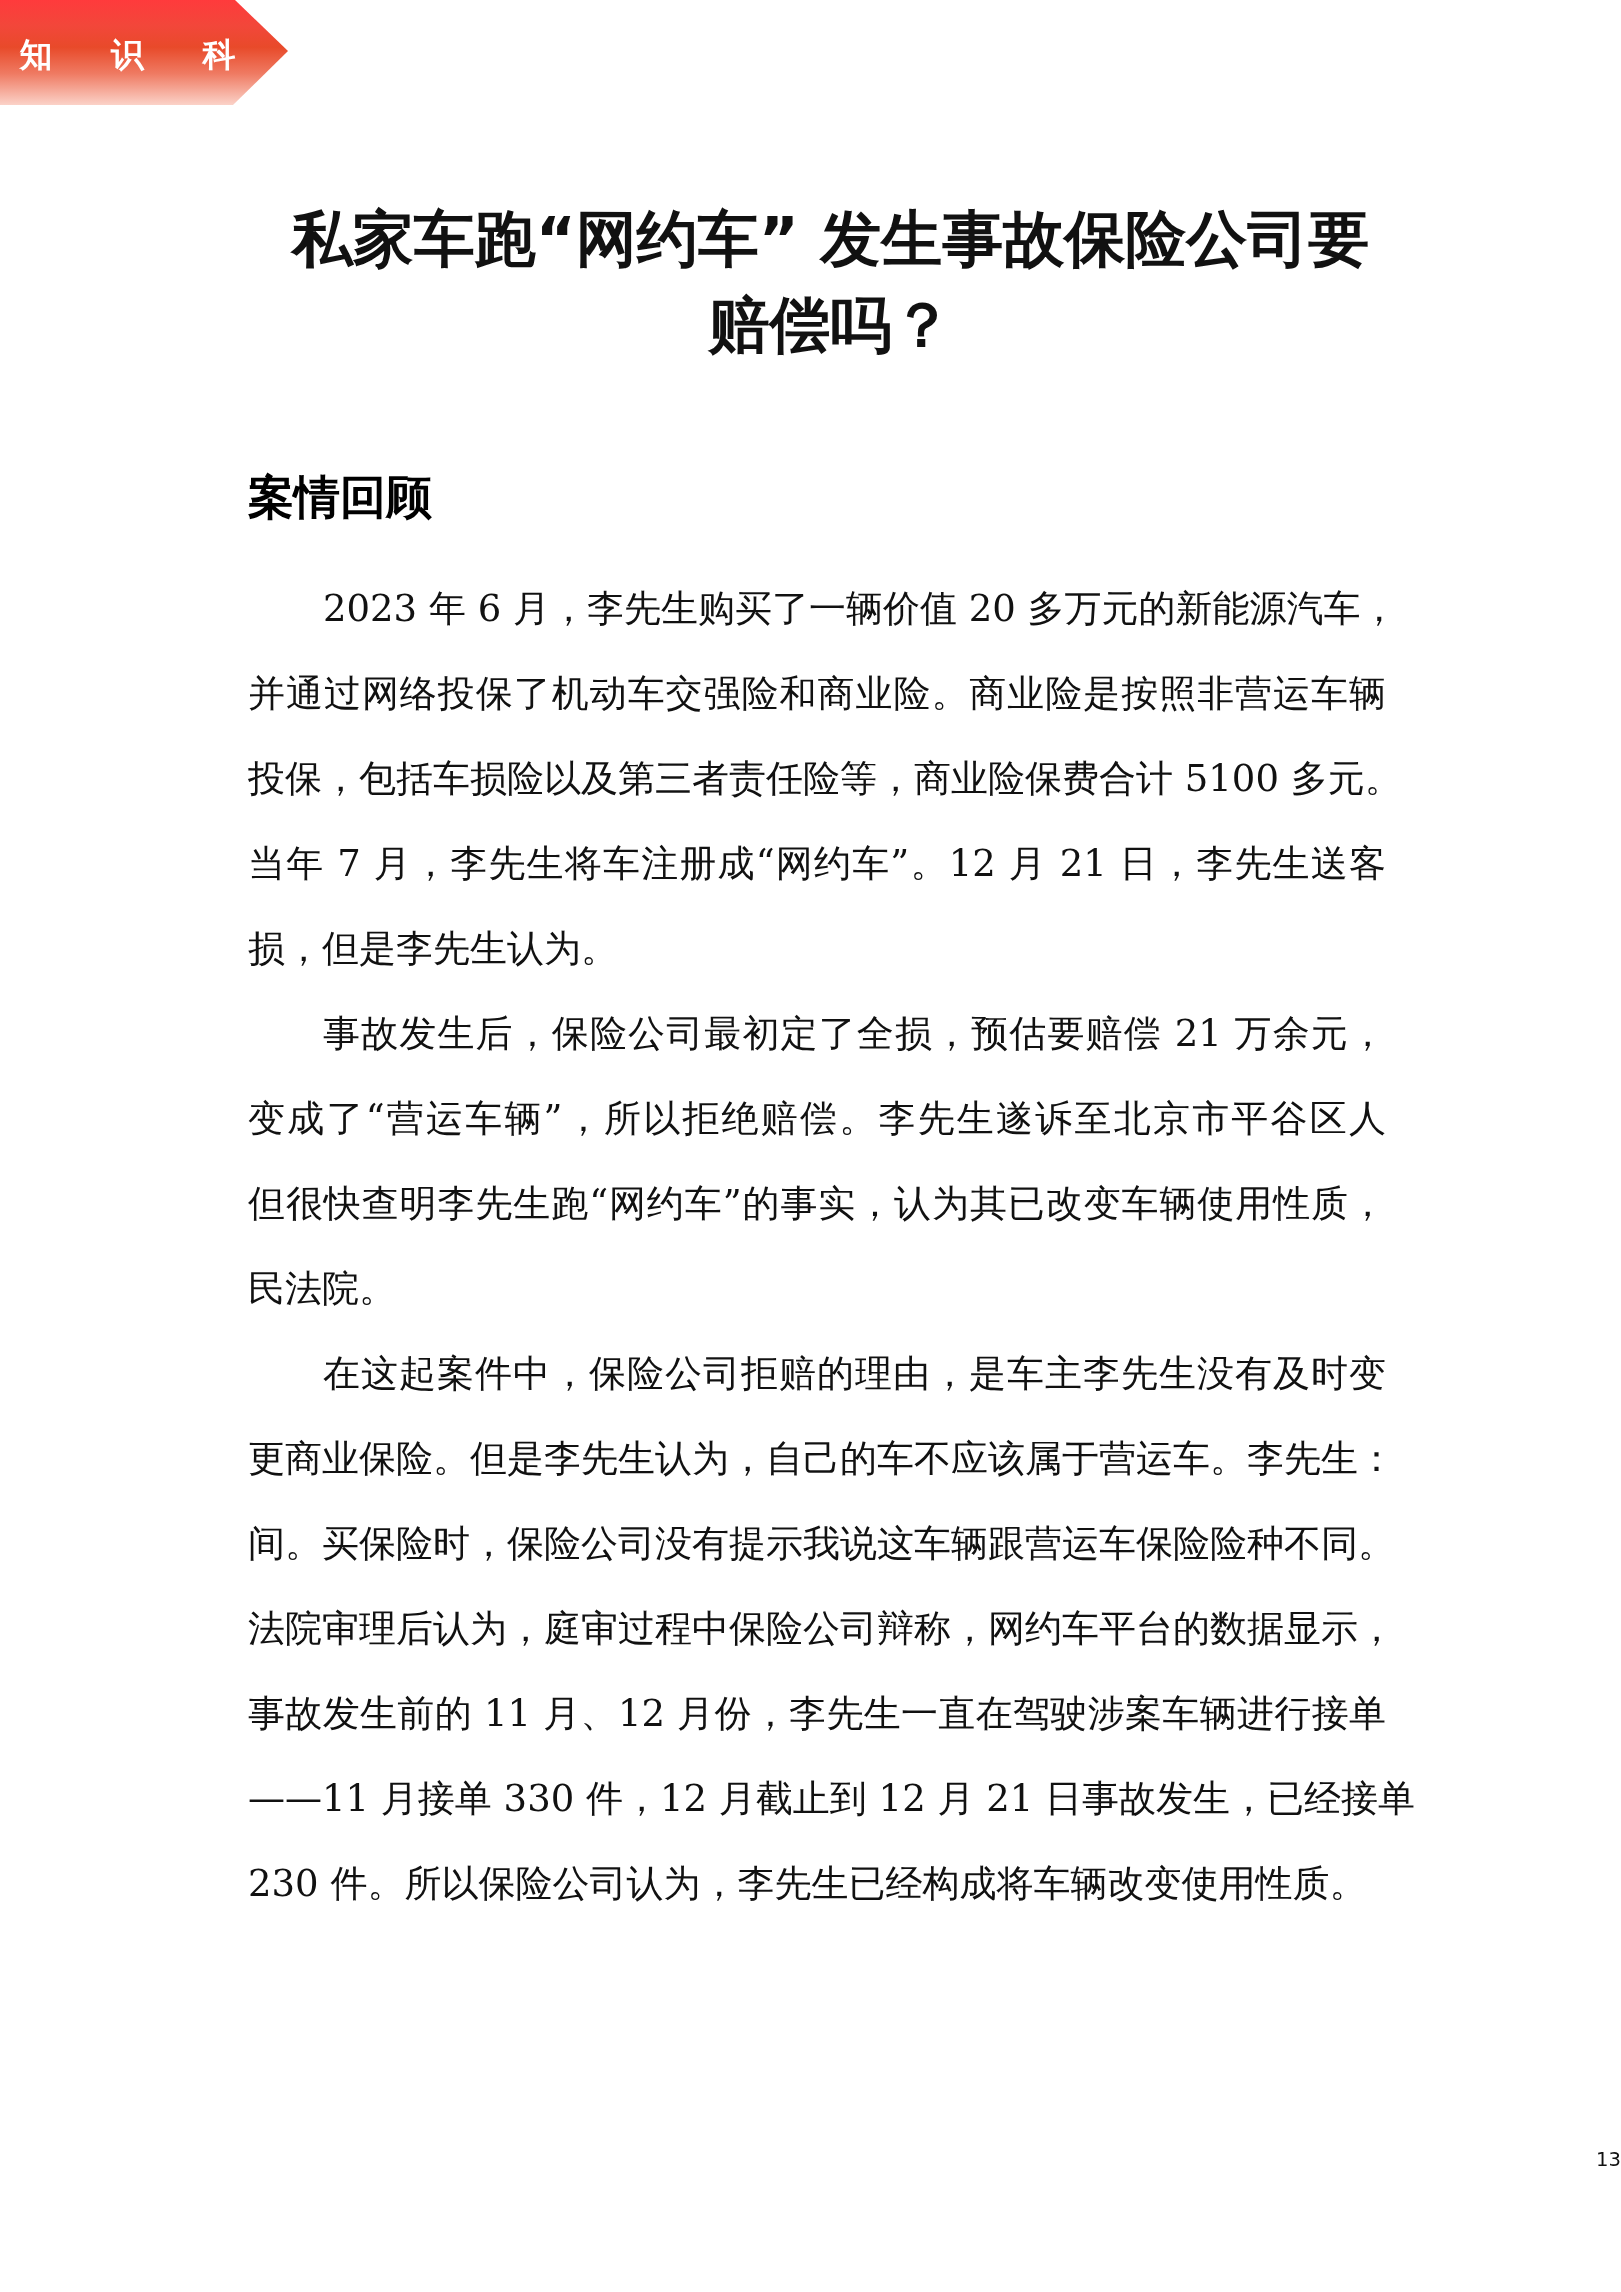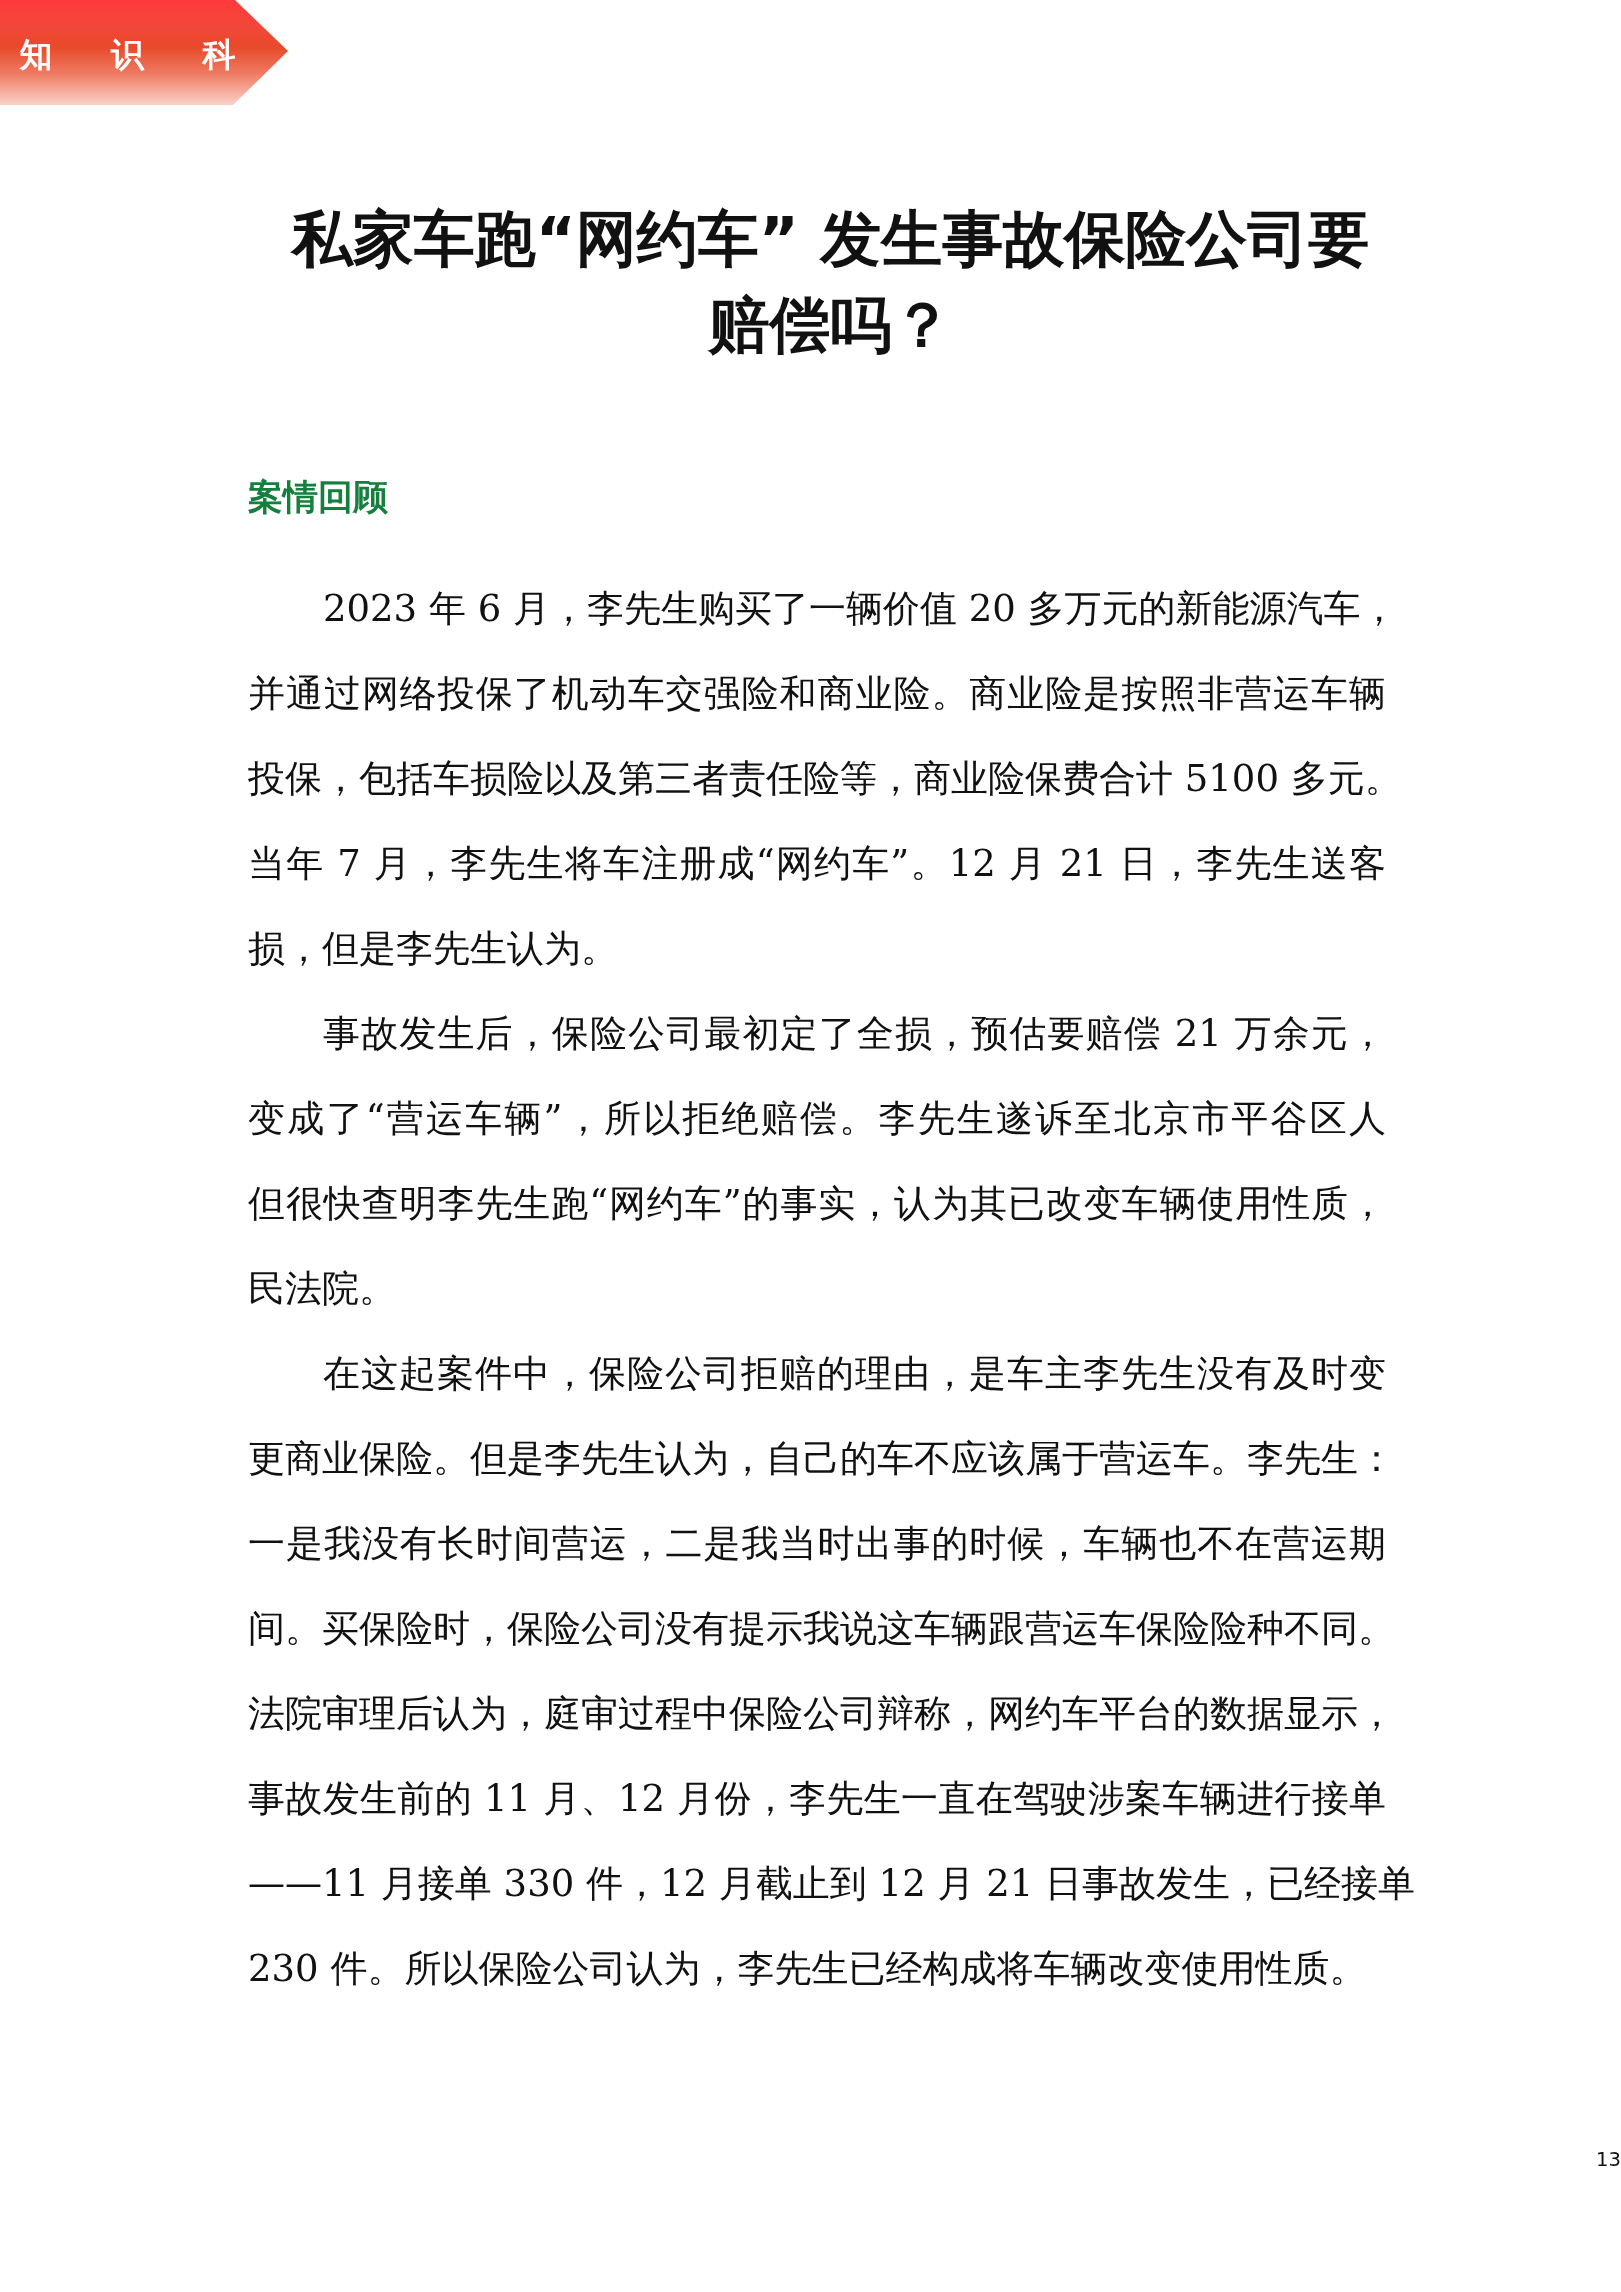--- a/index.html
+++ b/index.html
@@ -50,23 +50,23 @@
   .title-line {
     display: block;
     white-space: nowrap;
   }
   .section-heading {
     position: absolute;
     left: 248px;
     top: 474px;
     font-family: "DejaVu Sans", "Liberation Sans", sans-serif;
     font-weight: bold;
-    font-size: 35px;
+    font-size: 46px;
     line-height: 47px;
-    color: #15803d;
+    color: #000000;
   }
   .body-text {
     position: absolute;
     left: 248px;
     top: 585px;
     width: 1138px;
   }
   .line {
     display: block;
     height: 85px;
@@ -117,21 +117,20 @@
   </div>
   <div>
     <span class="line indent">事故发生后，保险公司最初定了全损，预估要赔偿 21 万余元，</span>
     <span class="line">变成了“营运车辆”，所以拒绝赔偿。李先生遂诉至北京市平谷区人</span>
     <span class="line">但很快查明李先生跑“网约车”的事实，认为其已改变车辆使用性质，</span>
     <span class="line last">民法院。</span>
   </div>
   <div>
     <span class="line indent">在这起案件中，保险公司拒赔的理由，是车主李先生没有及时变</span>
     <span class="line">更商业保险。但是李先生认为，自己的车不应该属于营运车。李先生：</span>
-    <span class="line">一是我没有长时间营运，二是我当时出事的时候，车辆也不在营运期</span>
     <span class="line">间。买保险时，保险公司没有提示我说这车辆跟营运车保险险种不同。</span>
     <span class="line">法院审理后认为，庭审过程中保险公司辩称，网约车平台的数据显示，</span>
     <span class="line">事故发生前的 11 月、12 月份，李先生一直在驾驶涉案车辆进行接单</span>
     <span class="line">——11 月接单 330 件，12 月截止到 12 月 21 日事故发生，已经接单</span>
     <span class="line last">230 件。所以保险公司认为，李先生已经构成将车辆改变使用性质。</span>
   </div>
 </div>
 
 <div class="page-number">13</div>
 

